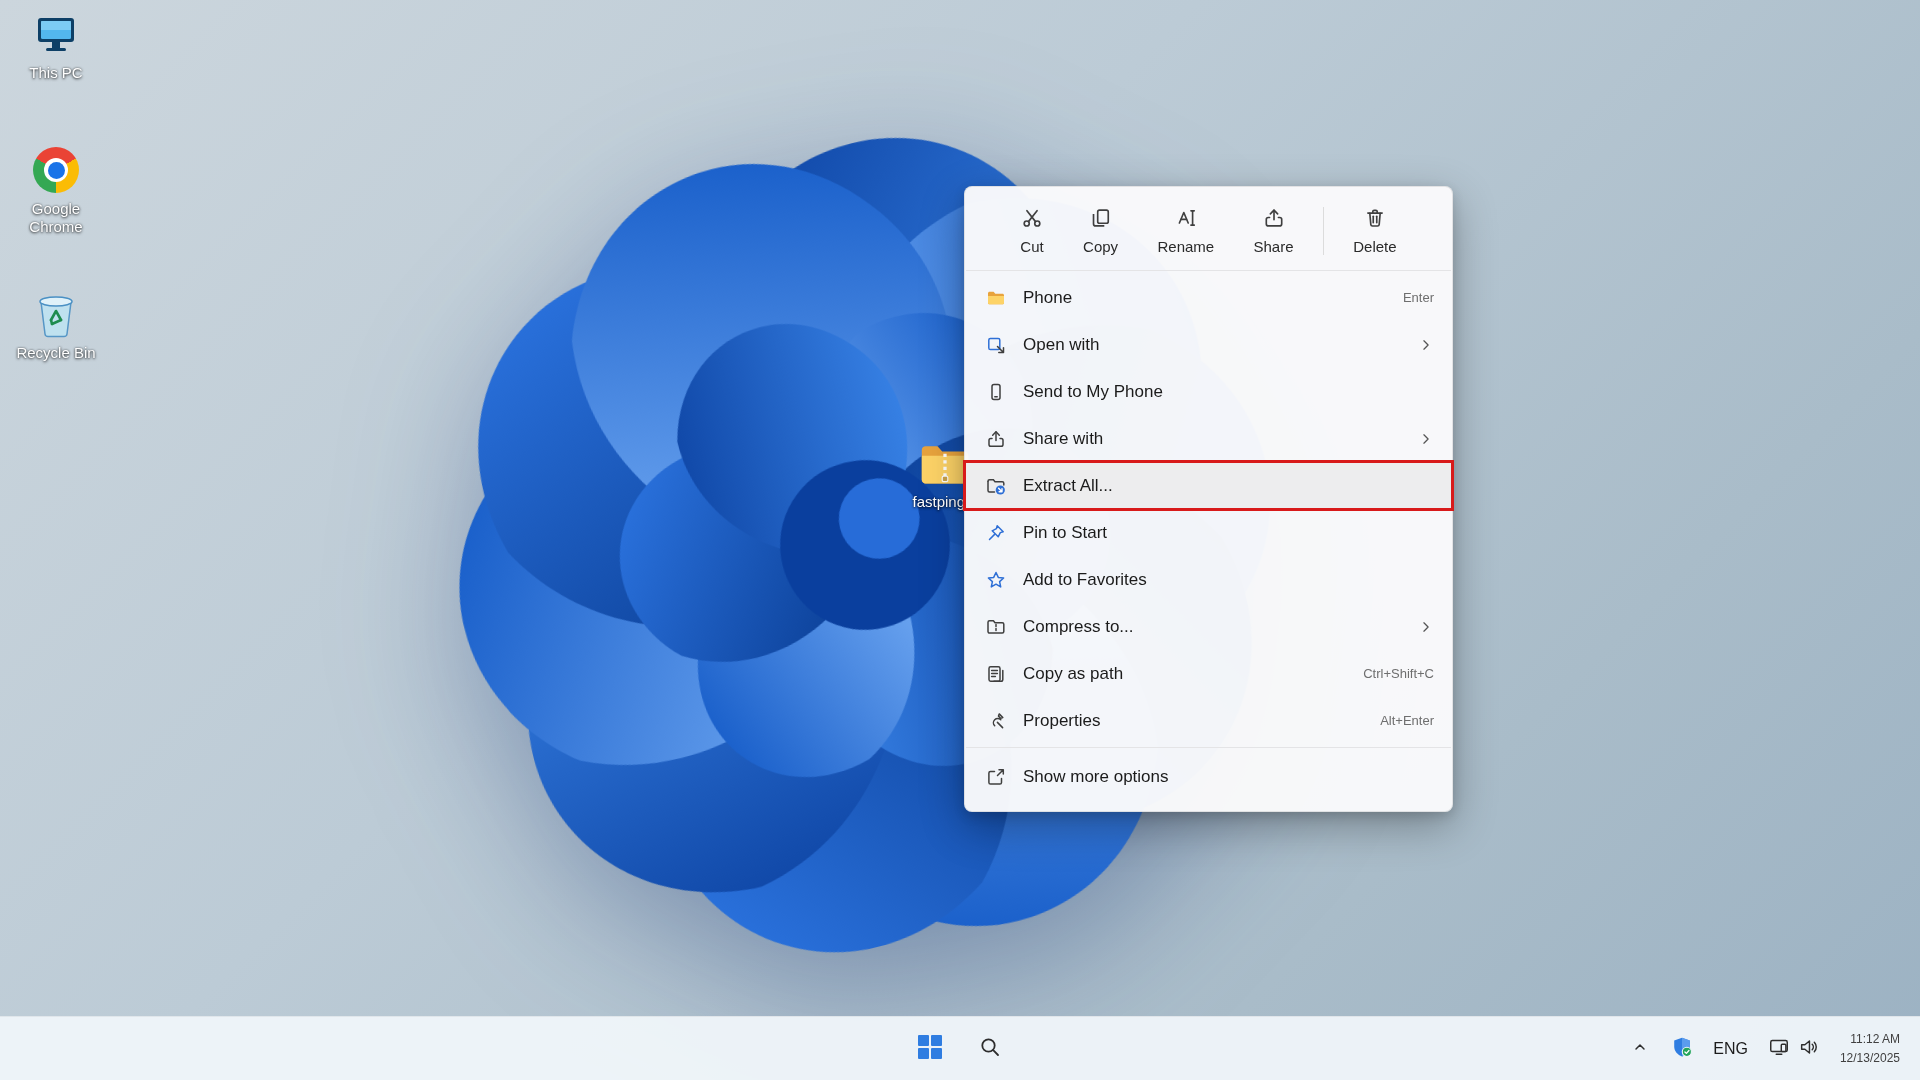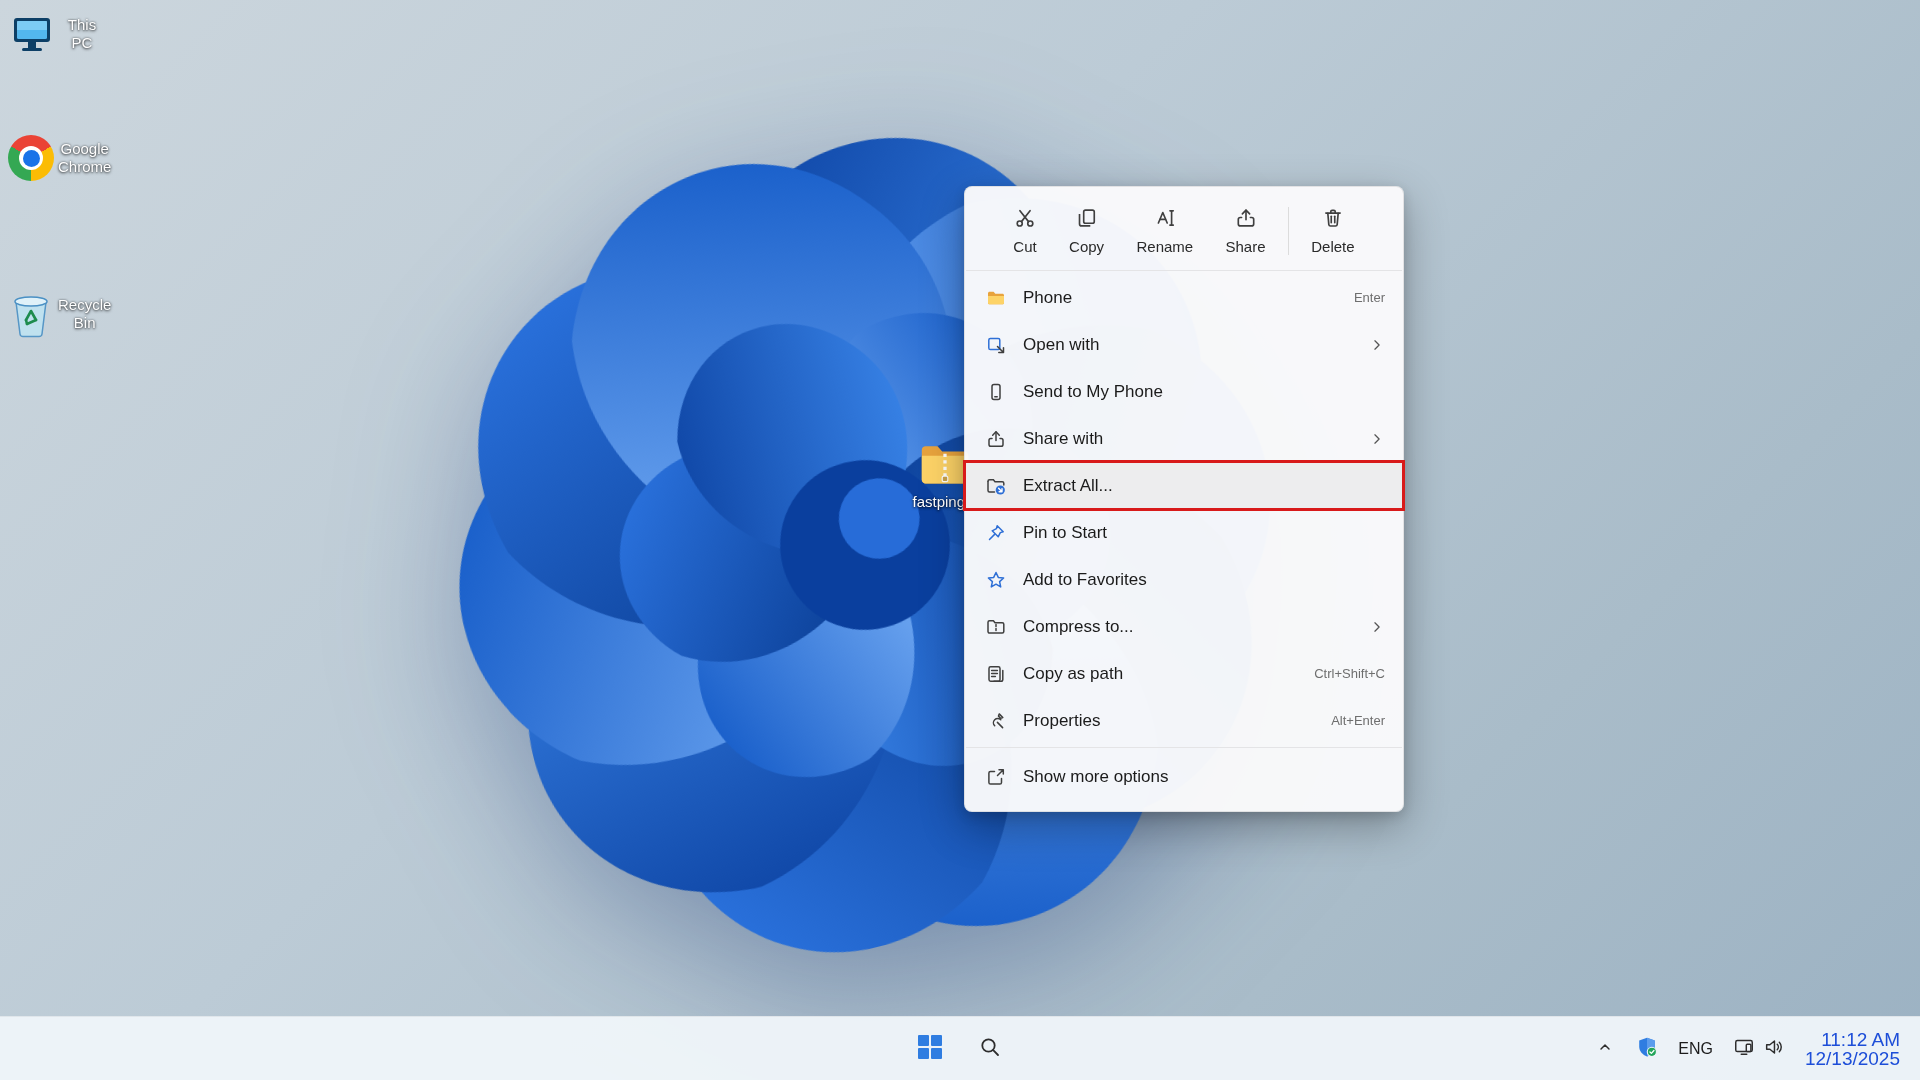--- a/index.html
+++ b/index.html
@@ -7,38 +7,38 @@
   body { position:relative; background:#b3c5d2; }
 
   
   .wallpaper { position:absolute; inset:0; overflow:hidden;
     background:linear-gradient(135deg,#ccd6dd 0%,#bccbd6 40%,#a9bcc9 75%,#9cb2c3 100%); }
   .bloom { position:absolute; left:230px; top:40px; width:1270px; height:1010px;
     filter:drop-shadow(0 40px 70px rgba(8,40,105,.35)); transform:rotate(-14deg); }
 
   
   .desk-col { position:absolute; left:8px; top:0; width:96px; }
-  .desk-icon { position:absolute; left:0; width:96px; display:flex; flex-direction:row;
+  .desk-icon { position:absolute; left:0; width:96px; display:flex; flex-direction:column;
     align-items:center; gap:4px; cursor:default; }
   .di-img { width:52px; height:52px; display:flex; align-items:center; justify-content:center; }
   .di-label { color:#fff; font-size:15px; text-align:center; line-height:18px;
     text-shadow:0 1px 3px rgba(0,0,0,.75), 0 0 2px rgba(0,0,0,.5); }
   .chrome-ball { width:46px; height:46px; border-radius:50%; position:relative;
     background:conic-gradient(from -60deg,#ea4335 0 120deg,#fbbc05 120deg 240deg,#34a853 240deg 360deg); }
   .chrome-ball::before { content:""; position:absolute; left:50%; top:50%; width:24px; height:24px;
     margin:-12px 0 0 -12px; border-radius:50%; background:#fff; }
   .chrome-ball::after { content:""; position:absolute; left:50%; top:50%; width:17px; height:17px;
     margin:-8.5px 0 0 -8.5px; border-radius:50%; background:#1a73e8; }
 
   
   .desktop-file { position:absolute; left:895px; top:438px; width:100px; z-index:1;
     display:flex; flex-direction:column; align-items:center; gap:3px; }
 
   
-  .menu { position:absolute; left:964px; top:186px; width:440px; z-index:10;
+  .menu { position:absolute; left:964px; top:186px; width:489px; z-index:10;
     background:rgba(250,250,251,.97); border:1px solid rgba(0,0,0,.09); border-radius:8px;
     box-shadow:0 14px 44px rgba(0,0,0,.30), 0 4px 12px rgba(0,0,0,.14); padding:6px 0 8px 0; }
   .menu-toolbar { display:flex; justify-content:space-evenly; align-items:stretch; padding:8px 26px 6px; }
   .tb-btn { display:flex; flex-direction:column; align-items:center; gap:5px; padding:6px 10px;
     border-radius:5px; cursor:default; }
   .tb-label { font-size:15px; color:#2a2a2a; }
   .tb-divider { width:1px; background:#dcdcdc; margin:6px 0; }
   .menu-sep { height:1px; background:#e4e4e6; margin:3px 1px; }
   .menu-item { display:flex; align-items:center; height:47px; padding:0 18px 0 20px;
     font-size:17px; color:#1b1b1b; position:relative; cursor:default; }
@@ -56,21 +56,21 @@
     background:rgba(240,245,250,.94); border-top:1px solid rgba(0,0,0,.05);
     display:flex; align-items:center; }
   .tbar-center { position:absolute; left:50%; transform:translateX(-50%); display:flex; gap:16px; }
   .tbar-btn { width:44px; height:44px; border-radius:6px; display:flex; align-items:center;
     justify-content:center; cursor:default; }
   .tbar-right { position:absolute; right:0; top:0; bottom:0; display:flex; align-items:center;
     gap:8px; padding-right:14px; }
   .tray-btn { height:40px; min-width:34px; padding:0 6px; border-radius:6px; display:flex;
     align-items:center; justify-content:center; gap:8px; cursor:default; }
   .tray-lang { font-size:16px; color:#1c1c1c; }
-  .clock { text-align:right; font-size:19px; color:#1d4ed8; line-height:19px; padding:0 6px; }
+  .clock { text-align:right; font-size:12px; color:#404040; line-height:19px; padding:0 6px; }
 </style>
 </head>
 <body>
 
 <div class="wallpaper">
   <svg class="bloom" viewBox="0 0 1000 1000">
     <defs>
       <linearGradient id="pg1" x1="0" y1="0" x2="1" y2="1">
         <stop offset="0" stop-color="#0a3f9e"></stop>
           <stop offset="1" stop-color="#3f8df2"></stop>
@@ -118,21 +118,21 @@
         <rect x="6" y="8" width="36" height="24" rx="3" fill="#0d3f66"></rect>
         <rect x="9" y="11" width="30" height="18" rx="1.5" fill="#53b7ee"></rect>
         <rect x="9" y="11" width="30" height="9" fill="#8fd3f6" opacity=".7"></rect>
         <rect x="20" y="32" width="8" height="6" fill="#0d3f66"></rect>
         <rect x="14" y="38" width="20" height="3" rx="1.5" fill="#0d3f66"></rect>
       </svg>
     </span>
     <span class="di-label">This PC</span>
   </div>
 
-  <div class="desk-icon" style="top:132px">
+  <div class="desk-icon" style="top:144px">
     <span class="di-img">
       <span class="chrome-ball"></span>
     </span>
     <span class="di-label">Google Chrome</span>
   </div>
 
   <div class="desk-icon" style="top:288px">
     <span class="di-img">
       <svg width="46" height="48" viewBox="0 0 46 48">
         <path d="M8 12 L12 44 C12.2 45.6 13.5 46.5 15 46.5 L31 46.5 C32.5 46.5 33.8 45.6 34 44 L38 12 Z" fill="#bfe3f2" stroke="#4a90c4" stroke-width="1.5" opacity=".9"></path>

